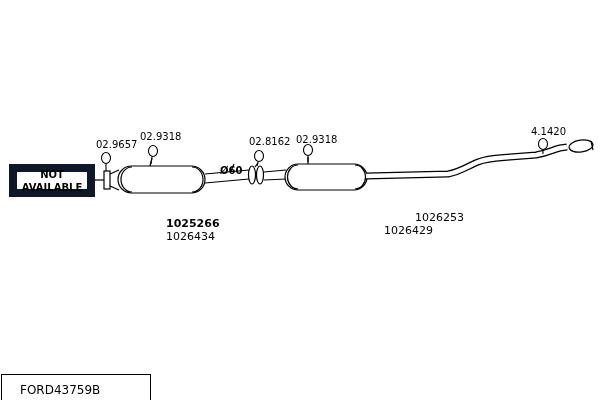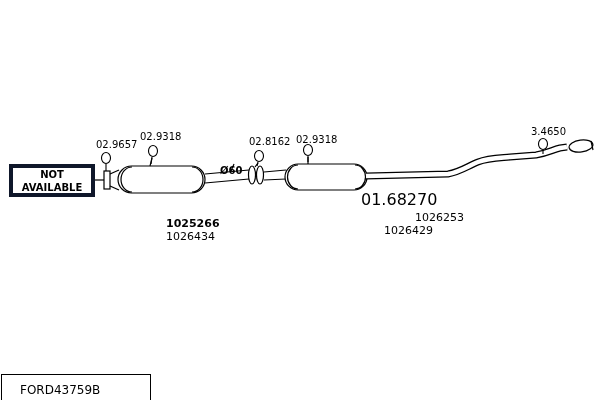--- a/index.html
+++ b/index.html
@@ -11,21 +11,21 @@
   }
   .stage { position:relative; width:600px; height:400px; background:#fff; overflow:hidden; }
   .stage svg { position:absolute; left:0; top:0; }
   .lbl { position:absolute; white-space:nowrap; color:#000; }
   .fit { font-size:10px; }
   .dia { font-size:10px; }
   .pn  { font-size:16px; }
   .ref { font-size:11px; }
   .na-box {
     position:absolute; left:9px; top:164px; width:86px; height:33px;
-    border:4px solid #0f172a;
+    border:8px solid #0f172a;
     display:flex; align-items:center; justify-content:center;
     text-align:center; font-size:10px; font-weight:bold; line-height:1.3;
   }
   .na-box span { display:block; width:64px; }
   .footer-box {
     position:absolute; left:1px; top:374px; width:150px; height:32px;
     border:1px solid #000;
     display:flex; align-items:center; padding-left:18px;
     font-size:12px;
   }
@@ -104,25 +104,24 @@
   </svg>
 
   <div class="na-box">
     <span>NOT AVAILABLE</span>
   </div>
 
   <div class="lbl fit" style="left:96px;  top:139px;">02.9657</div>
   <div class="lbl fit" style="left:140px; top:131px;">02.9318</div>
   <div class="lbl fit" style="left:249px; top:136px;">02.8162</div>
   <div class="lbl fit" style="left:296px; top:134px;">02.9318</div>
-  <div class="lbl fit" style="left:531px; top:126px;">3.4650</div>
+  <div class="lbl fit" style="left:531px; top:126px;">4.1420</div>
 
   <div class="lbl dia" style="left:220px; top:165px;font-weight:bold;">Ø60</div>
 
-  <div class="lbl pn" style="left:361px; top:190px;">01.68270</div>
 
   <div class="lbl ref" style="left:166px; top:217px;font-weight:bold;">1025266</div>
   <div class="lbl ref" style="left:166px; top:230px;">1026434</div>
   <div class="lbl ref" style="left:384px; top:211px;margin-left:31px;">1026253</div>
   <div class="lbl ref" style="left:384px; top:224px;">1026429</div>
 
   <div class="footer-box">
     <span>FORD43759B</span>
   </div>
 

